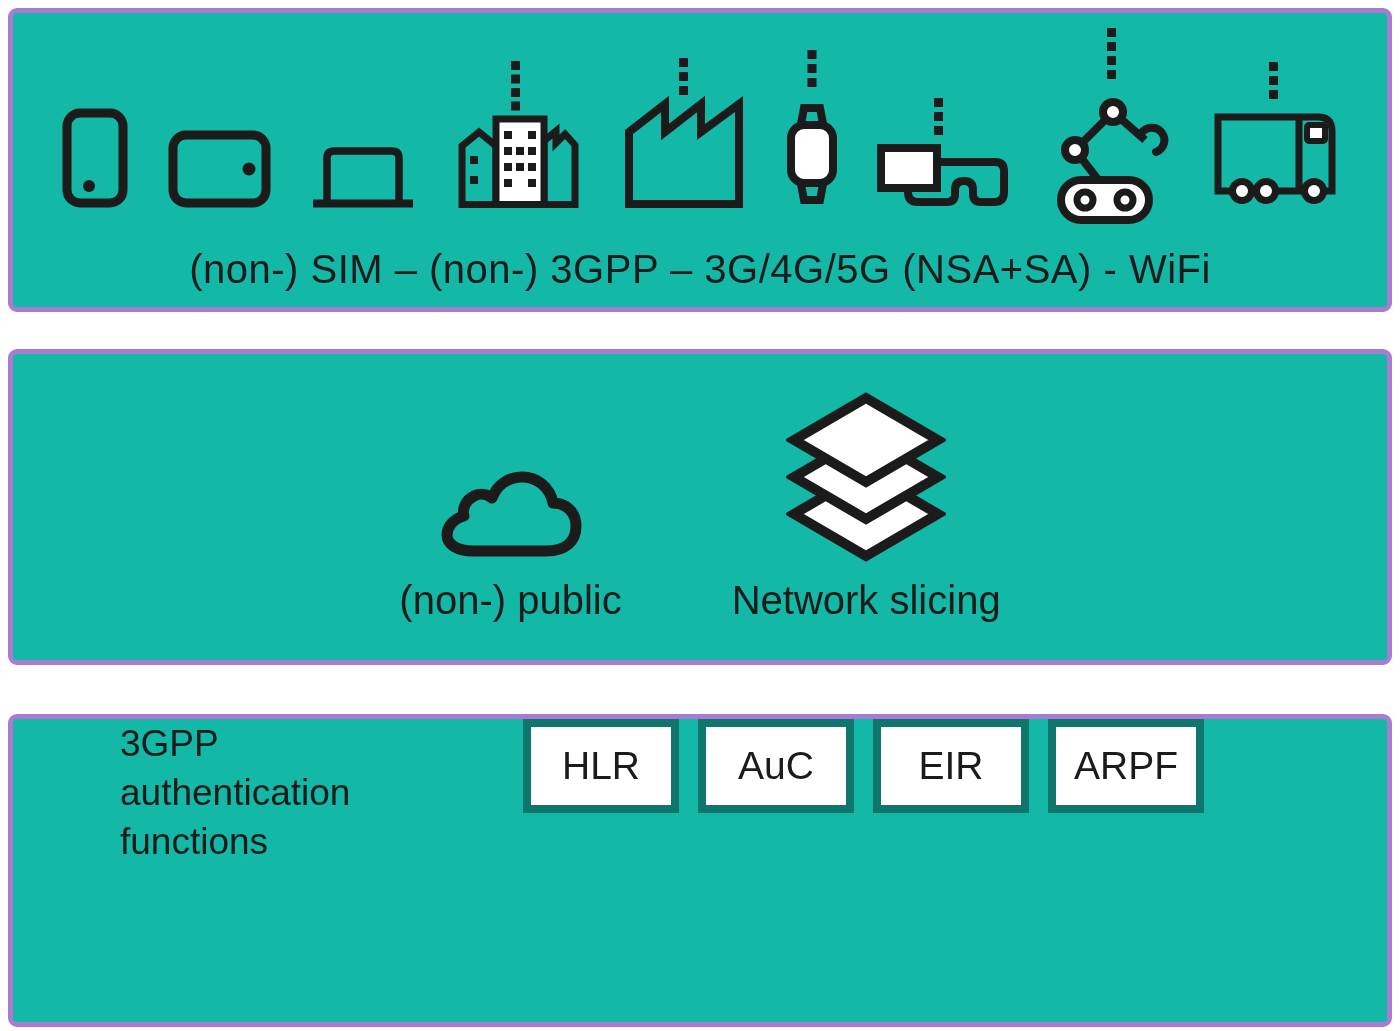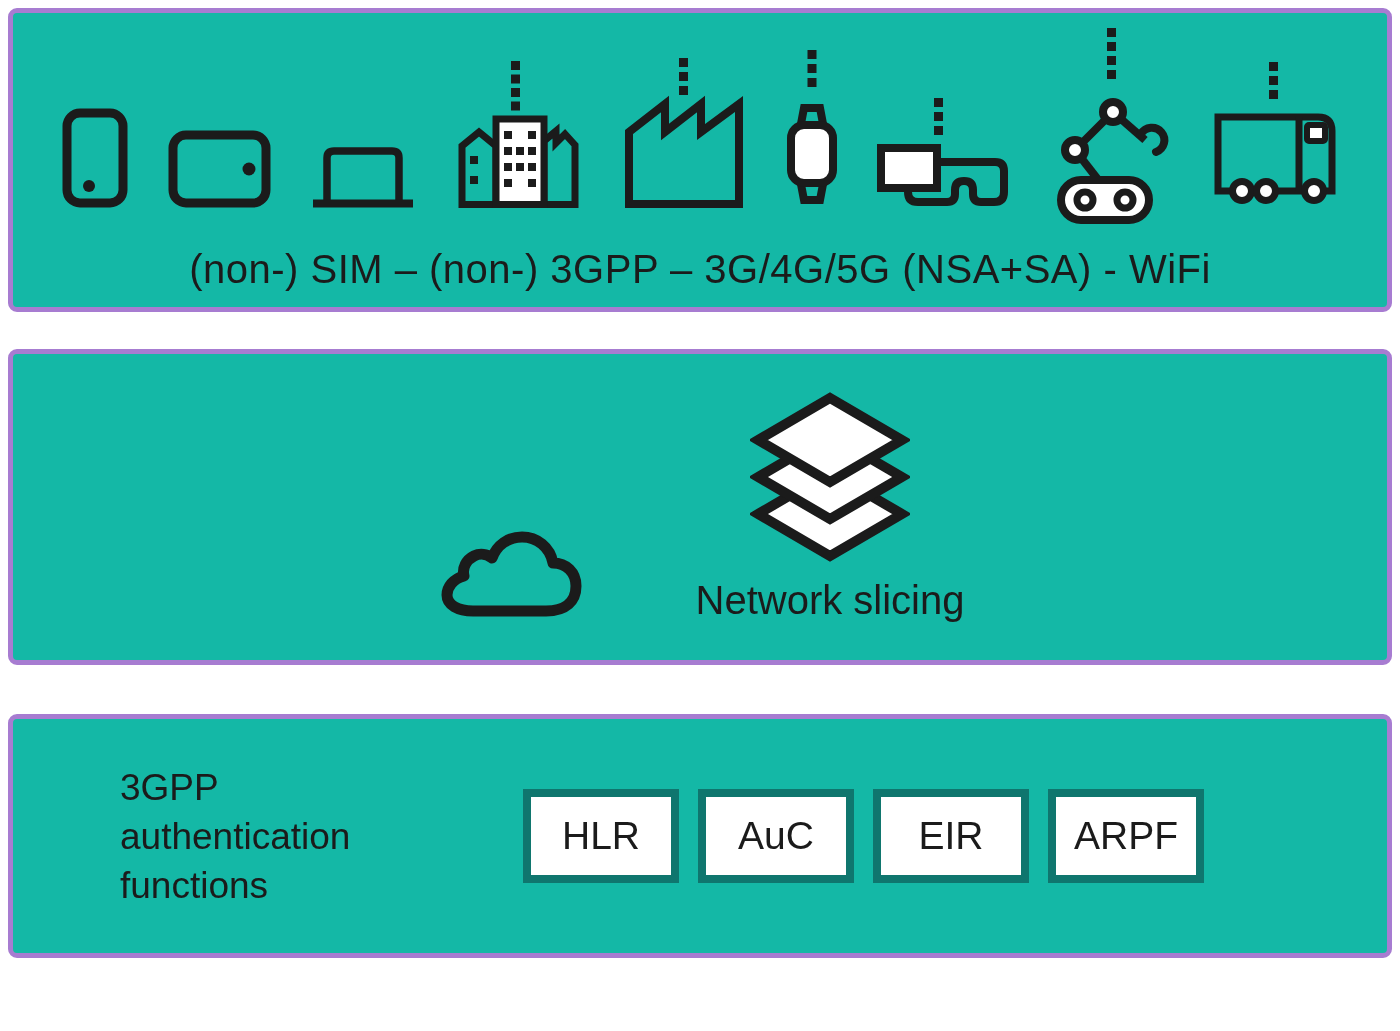--- a/index.html
+++ b/index.html
@@ -6,21 +6,21 @@
   body{
     width:1400px;height:1031px;background:#ffffff;position:relative;
     font-family:"Liberation Sans", sans-serif;color:#1b1b1b;overflow:hidden;
   }
   .panel{
     position:absolute;left:8px;width:1384px;background:#14b8a6;
     border:5px solid #a77cd1;border-radius:9px;box-sizing:border-box;
   }
   #panel-access{top:8px;height:304px;display:flex;flex-direction:column;justify-content:center;align-items:center;}
   #panel-network{top:349px;height:316px;display:flex;justify-content:center;align-items:flex-end;gap:110px;padding-bottom:38px;box-sizing:border-box;}
-  #panel-functions{top:714px;height:244px;display:flex;align-items:center;}
+  #panel-functions{top:714px;height:313px;display:flex;align-items:flex-start;}
 
   .icon-row{display:flex;align-items:flex-end;gap:40px;margin-bottom:38px;}
   .icon-row svg{display:block;}
   .nudge-down{margin-bottom:-16px;}
 
   .caption{font-size:40px;line-height:46px;letter-spacing:0.5px;white-space:nowrap;}
 
   .mid-item{display:flex;flex-direction:column;align-items:center;gap:16px;}
   .mid-label{font-size:40px;line-height:44px;white-space:nowrap;}
 
@@ -134,20 +134,21 @@
   </div>
   <div class="caption">(non-) SIM – (non-) 3GPP – 3G/4G/5G (NSA+SA) - WiFi</div>
 </div>
 
 <div class="panel" id="panel-network">
 
   <div class="mid-item">
     <svg width="150" height="102" viewBox="0 0 150 102">
       <path class="ink-stroke" stroke-width="11" stroke-linejoin="round" d="M37 91 H110 C130 91 140 81 140 66 C140 52 130 43 117 43 C114 27 101 17 86 17 C72 17 61 25 56 38 C51 34 44 33 38 36 C30 40 26 48 28 56 C17 59 11 67 11 75 C11 85 22 91 37 91 Z"></path>
     </svg>
+    <div class="mid-label">(non-) public</div>
   </div>
 
   <div class="mid-item">
     <svg width="160" height="172" viewBox="0 0 160 172">
       <polygon class="ink-stroke" stroke-width="10" points="80,82 152,124 80,166 8,124" style="fill:#fff"></polygon>
       <polygon class="ink-stroke" stroke-width="10" points="80,45 152,87 80,129 8,87" style="fill:#fff"></polygon>
       <polygon class="ink-stroke" stroke-width="10" points="80,8 152,50 80,92 8,50" style="fill:#fff"></polygon>
     </svg>
     <div class="mid-label">Network slicing</div>
   </div>

